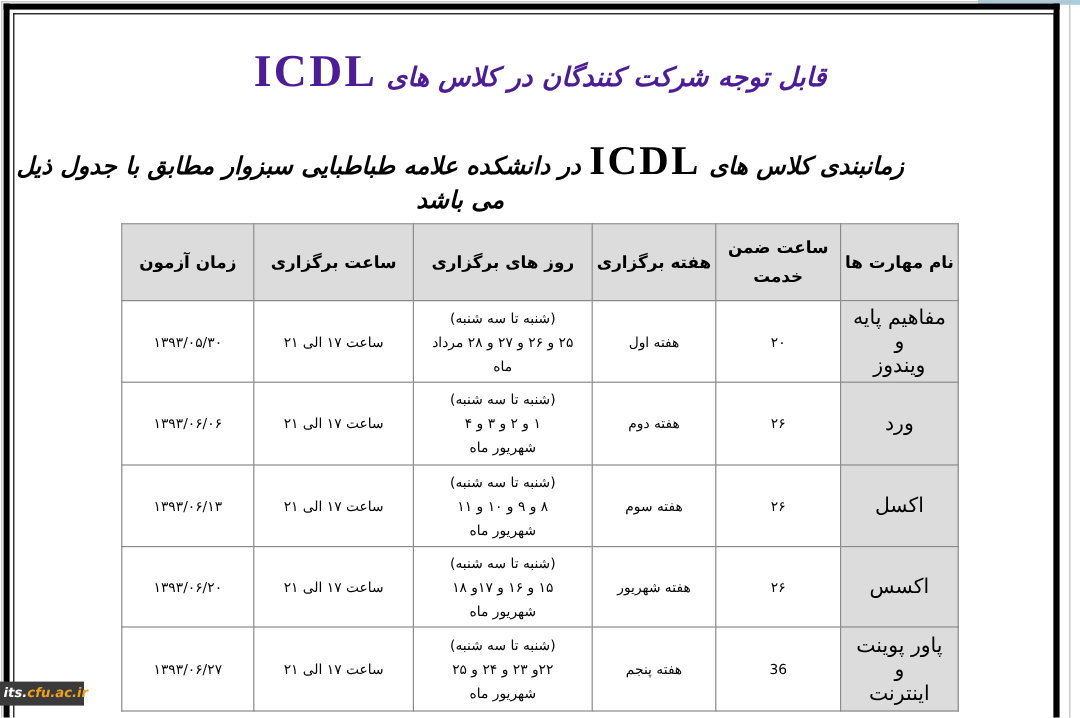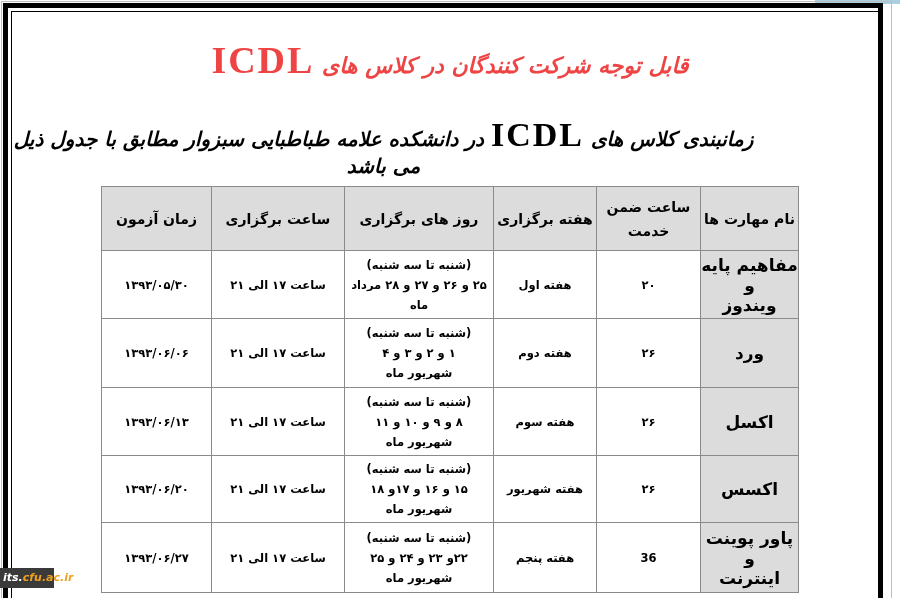--- a/index.html
+++ b/index.html
@@ -7,34 +7,34 @@
          font-family: "DejaVu Sans", sans-serif; }
   .top-strip { position:absolute; left:815px; top:0; width:85px; height:4px; background:#a9cfe0; }
   .frame-outer { position:absolute; left:3px; top:3px; width:880px; height:620px;
                  border:5px solid #000; border-bottom:none; box-sizing:border-box; }
   .frame-inner { position:absolute; left:11px; top:11px; width:868px; height:620px;
                  border:1px solid #000; border-bottom:none; box-sizing:border-box; }
   .frame-gray { position:absolute; left:1px; top:1px; width:891px; height:620px;
                 border:1px solid #bdbdbd; border-bottom:none; box-sizing:border-box; }
 
   .title1 { position:absolute; top:38px; left:0; width:900px; text-align:center; direction:rtl;
-            font-family:"DejaVu Serif", serif; font-weight:bold; font-style:italic; font-size:22px; color:#ef4444; }
+            font-family:"DejaVu Serif", serif; font-weight:bold; font-style:italic; font-size:22px; color:#4c1d95; }
   .title1 .latin, .title2 .latin { font-family:"Liberation Serif", serif; font-style:normal; font-size:38px; font-weight:bold; letter-spacing:2px; }
   .title2 { position:absolute; top:116px; left:0; width:767px; text-align:center; direction:rtl;
             font-family:"DejaVu Serif", serif; font-weight:bold; font-style:italic; font-size:20px; color:#000; }
 
   table.sched { position:absolute; left:101px; top:186px; border-collapse:collapse; direction:rtl;
                 font-family:"DejaVu Sans", sans-serif; color:#000; }
   table.sched th, table.sched td { border:1px solid #8a8a8a; text-align:center; vertical-align:middle; padding:0; }
   table.sched th { background:#dcdcdc; font-size:14px; font-weight:bold; height:63px; }
-  table.sched td { font-size:11.5px; font-weight:bold; }
+  table.sched td { font-size:11.5px; font-weight:normal; }
   table.sched td.skill { background:#dcdcdc; font-size:17px; line-height:20px; }
   table.sched td.days { line-height:20px; }
   .hdr-two { line-height:24px; }
-  .wm { position:absolute; left:0; top:568px; width:54px; height:20px; background:#3a3a3a;
+  .wm { position:absolute; left:0; top:568px; width:70px; height:20px; background:#3a3a3a;
         font-family:"DejaVu Sans", sans-serif; font-style:italic; font-weight:bold; font-size:11px;
         line-height:20px; padding-left:3px; box-sizing:border-box; }
   .wm .a { color:#ffffff; } .wm .b { color:#f0a020; }
 </style>
 </head>
 <body>
 
 <div class="top-strip"></div>
 <div class="frame-gray"></div>
 <div class="frame-outer"></div>

